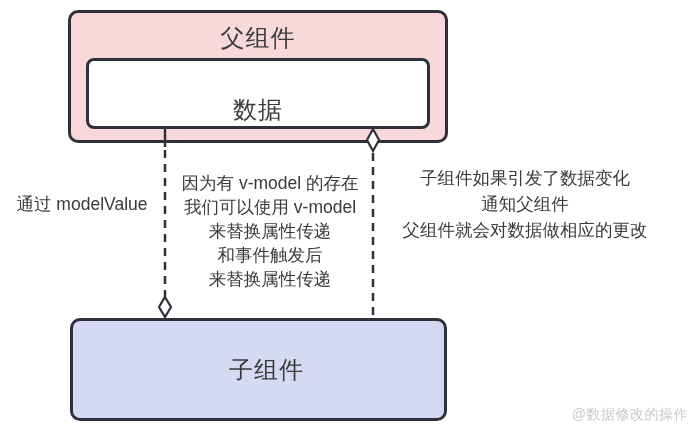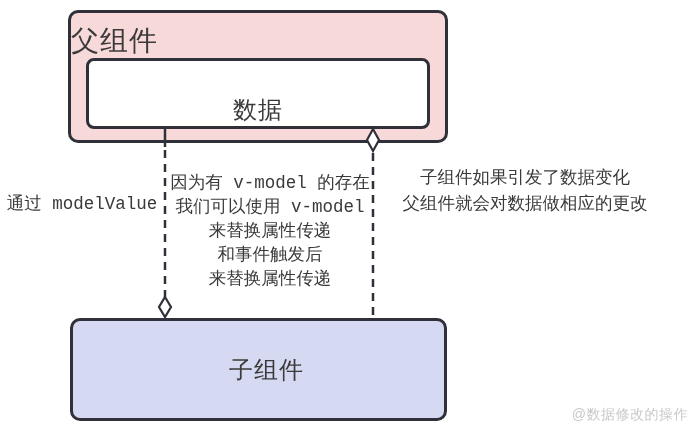--- a/index.html
+++ b/index.html
@@ -20,21 +20,22 @@
     border: 3px solid #30303a;
     border-radius: 10px;
   }
   .parent-box {
     left: 68px; top: 10px;
     width: 380px; height: 133px;
     background: #f8d9d9;
   }
   .parent-title {
     margin-top: 9px;
-    font-size: 28px;
+    text-align: center;
+    font-size: 24px;
     letter-spacing: 1px;
     color: #3a3a3a;
     font-family: Liberation Serif, serif;
   }
   .data-box {
     position: absolute;
     left: 15px; right: 15px; top: 45px;
     height: 71px;
     background: #ffffff;
     border: 3px solid #30303a;
@@ -54,21 +55,20 @@
     justify-content: center;
     font-size: 24px;
     letter-spacing: 1px;
     padding-left: 16px;
   }
   .note {
     position: absolute;
     text-align: center;
     font-size: 17.5px;
     color: #3a3a3a;
-    font-family: Liberation Mono, monospace;
   }
   .note-left   { left: 0px;   top: 193px; width: 164px; line-height: 23px; }
   .note-middle { left: 168px; top: 171px; width: 204px; line-height: 24px; }
   .note-right  { left: 376px; top: 165px; width: 298px; line-height: 26px; }
   .watermark {
     position: absolute;
     right: 6px; top: 406px;
     font-size: 14px;
     color: #c9c9c9;
     letter-spacing: 0.5px;
@@ -113,18 +113,19 @@
   <div class="note note-middle">
     <div>因为有 v-model 的存在</div>
     <div>我们可以使用 v-model</div>
     <div>来替换属性传递</div>
     <div>和事件触发后</div>
     <div>来替换属性传递</div>
   </div>
 
   <div class="note note-right">
     <div>子组件如果引发了数据变化</div>
+    <div>通知父组件</div>
     <div>父组件就会对数据做相应的更改</div>
   </div>
 
   <div class="watermark">@数据修改的操作</div>
 
 </div>
 
 </body></html>

